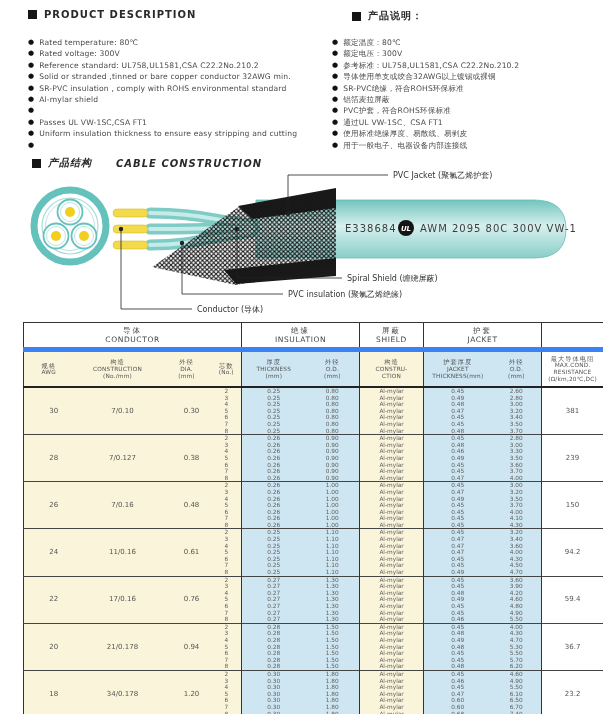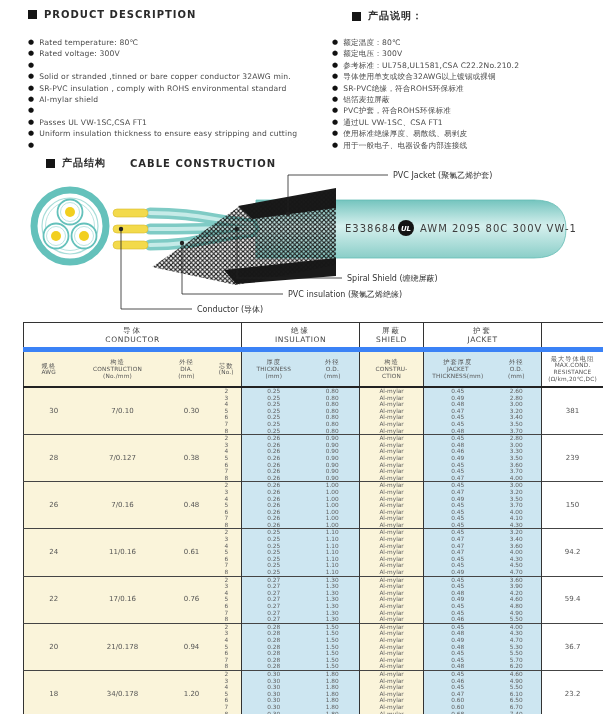--- a/index.html
+++ b/index.html
@@ -56,20 +56,21 @@
     <li>
       <span class="dot">●</span>
       <span>Rated temperature: 80℃</span>
     </li>
     <li>
       <span class="dot">●</span>
       <span>Rated voltage: 300V</span>
     </li>
     <li>
       <span class="dot">●</span>
+      <span>Reference standard: UL758,UL1581,CSA C22.2No.210.2</span>
     </li>
     <li>
       <span class="dot">●</span>
       <span>Solid or stranded ,tinned or bare copper conductor 32AWG min.</span>
     </li>
     <li>
       <span class="dot">●</span>
       <span>SR-PVC insulation , comply with ROHS environmental standard</span>
     </li>
     <li>
@@ -127,21 +128,21 @@
     <li>
       <span class="dot">●</span>
       <span>使用标准绝缘厚度、易散线、易剥皮</span>
     </li>
     <li>
       <span class="dot">●</span>
       <span>用于一般电子、电器设备内部连接线</span>
     </li>
   </ul>
 
-<div class="sec-title" style="left:46px;top:156px;">
+<div class="sec-title" style="left:32px;top:156px;font-style:italic;">
   <span class="sq"></span>
   <span>产品结构</span>
   <span class="gap"></span>
   <span>CABLE CONSTRUCTION</span>
 </div>
 
 <svg class="diagram" width="603" height="152" viewBox="0 0 603 152">
   <defs>
     <linearGradient id="jkt" x1="0" y1="0" x2="0" y2="1">
       <stop offset="0" stop-color="#74c4be"></stop>

